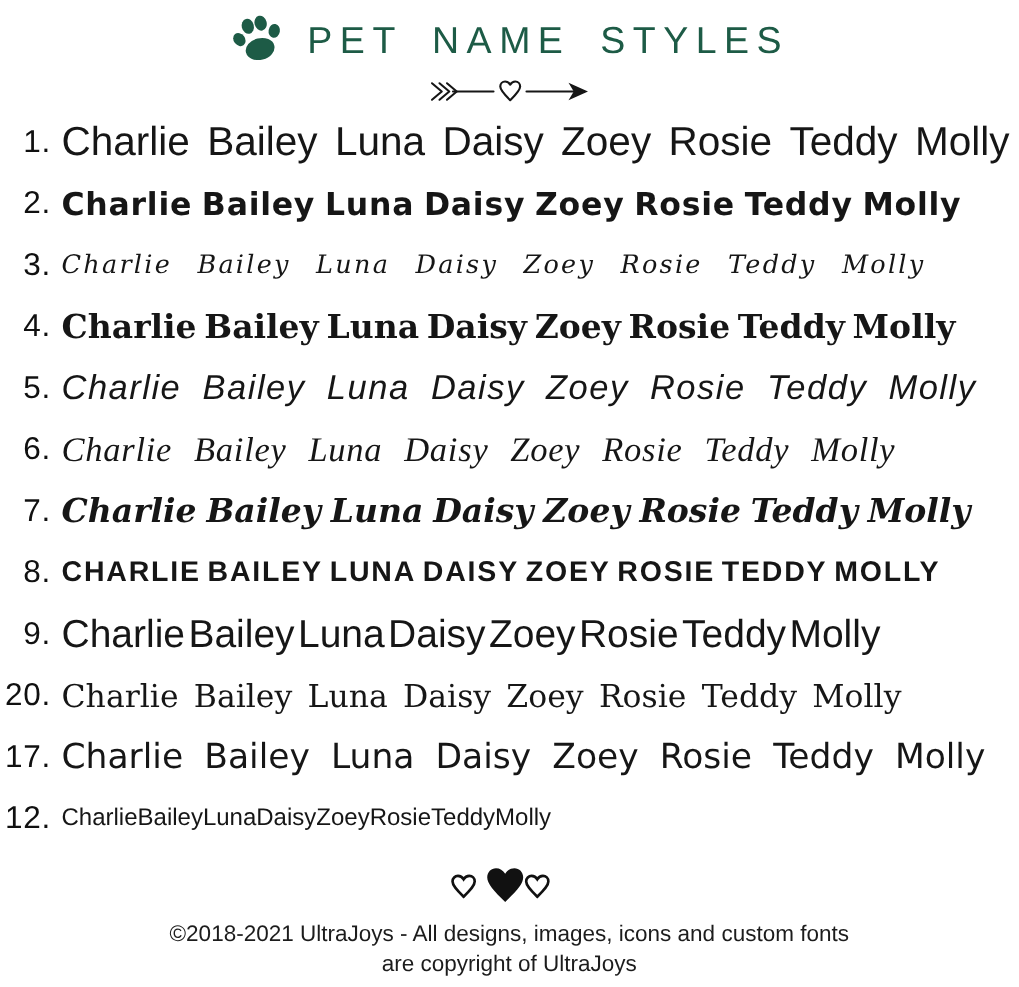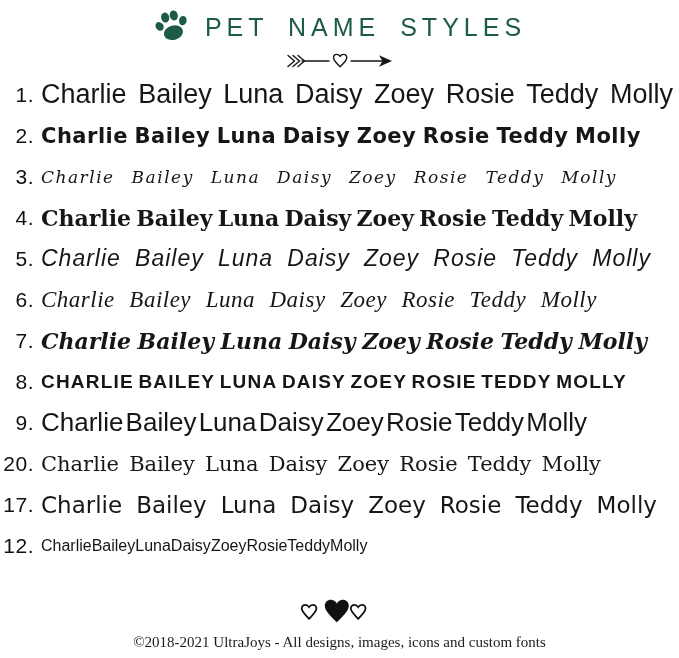--- a/index.html
+++ b/index.html
@@ -35,21 +35,21 @@
   .row[data-style="elegant-script"]    .names{ width:556px; font-family:"Liberation Serif",serif; font-style:italic; font-size:23px; letter-spacing:0.5px; }
   .row[data-style="bold-script"]       .names{ width:606px; font-family:"DejaVu Serif",serif; font-style:italic; font-weight:700; font-size:22px; }
   .row[data-style="caps-handwritten"]  .names{ width:586px; font-family:"Liberation Sans",sans-serif; font-size:19px; letter-spacing:1.2px; font-weight:600; }
   .row[data-style="tall-print"]        .names{ width:546px; font-family:"Liberation Sans",sans-serif; font-size:26px; }
   .row[data-style="rounded-serif"]     .names{ width:560px; font-family:"DejaVu Serif",serif; font-size:21px; }
   .row[data-style="rounded-print"]     .names{ width:616px; font-family:"DejaVu Sans",sans-serif; font-size:23px; }
   
   .footer { position:absolute; left:0; right:0; bottom:6px; text-align:center; }
   .hearts { height:34px; }
   .copyright {
-    font-family:Liberation Serif, serif; font-size:15px; color:#1c1c1c; line-height:1.3; margin-top:1px;
+    font-family:Liberation Sans, sans-serif; font-size:15px; color:#1c1c1c; line-height:1.3; margin-top:1px;
   }
 </style>
 </head>
 <body>
 
 <div class="page">
 
   <div class="header">
     <svg class="paw" viewBox="0 0 40 40" aria-hidden="true">
       <g fill="#1d5b46" transform="rotate(-14 20 20)">
@@ -250,16 +250,17 @@
   <div class="footer">
     <svg class="hearts" viewBox="0 0 104 36" aria-hidden="true">
       <g>
         <path transform="translate(10,9) scale(0.85)" d="M12 20.3C6.2 14.6 2.8 11 2.8 7.6C2.8 5 4.8 3 7.3 3C9.2 3 10.9 4 12 5.8C13.1 4 14.8 3 16.7 3C19.2 3 21.2 5 21.2 7.6C21.2 11 17.8 14.6 12 20.3Z" fill="#ffffff" stroke="#111111" stroke-width="2.2"></path>
         <path transform="translate(62,9) scale(0.85)" d="M12 20.3C6.2 14.6 2.8 11 2.8 7.6C2.8 5 4.8 3 7.3 3C9.2 3 10.9 4 12 5.8C13.1 4 14.8 3 16.7 3C19.2 3 21.2 5 21.2 7.6C21.2 11 17.8 14.6 12 20.3Z" fill="#ffffff" stroke="#111111" stroke-width="2.2"></path>
         <path transform="translate(33,2) scale(1.38)" d="M12 20.3C6.2 14.6 2.8 11 2.8 7.6C2.8 5 4.8 3 7.3 3C9.2 3 10.9 4 12 5.8C13.1 4 14.8 3 16.7 3C19.2 3 21.2 5 21.2 7.6C21.2 11 17.8 14.6 12 20.3Z" fill="#111111"></path>
       </g>
     </svg>
     <div class="copyright">
       <div>©2018-2021 UltraJoys - All designs, images, icons and custom fonts</div>
+      <div>are copyright of UltraJoys</div>
     </div>
   </div>
 
 </div>
 
 </body></html>

